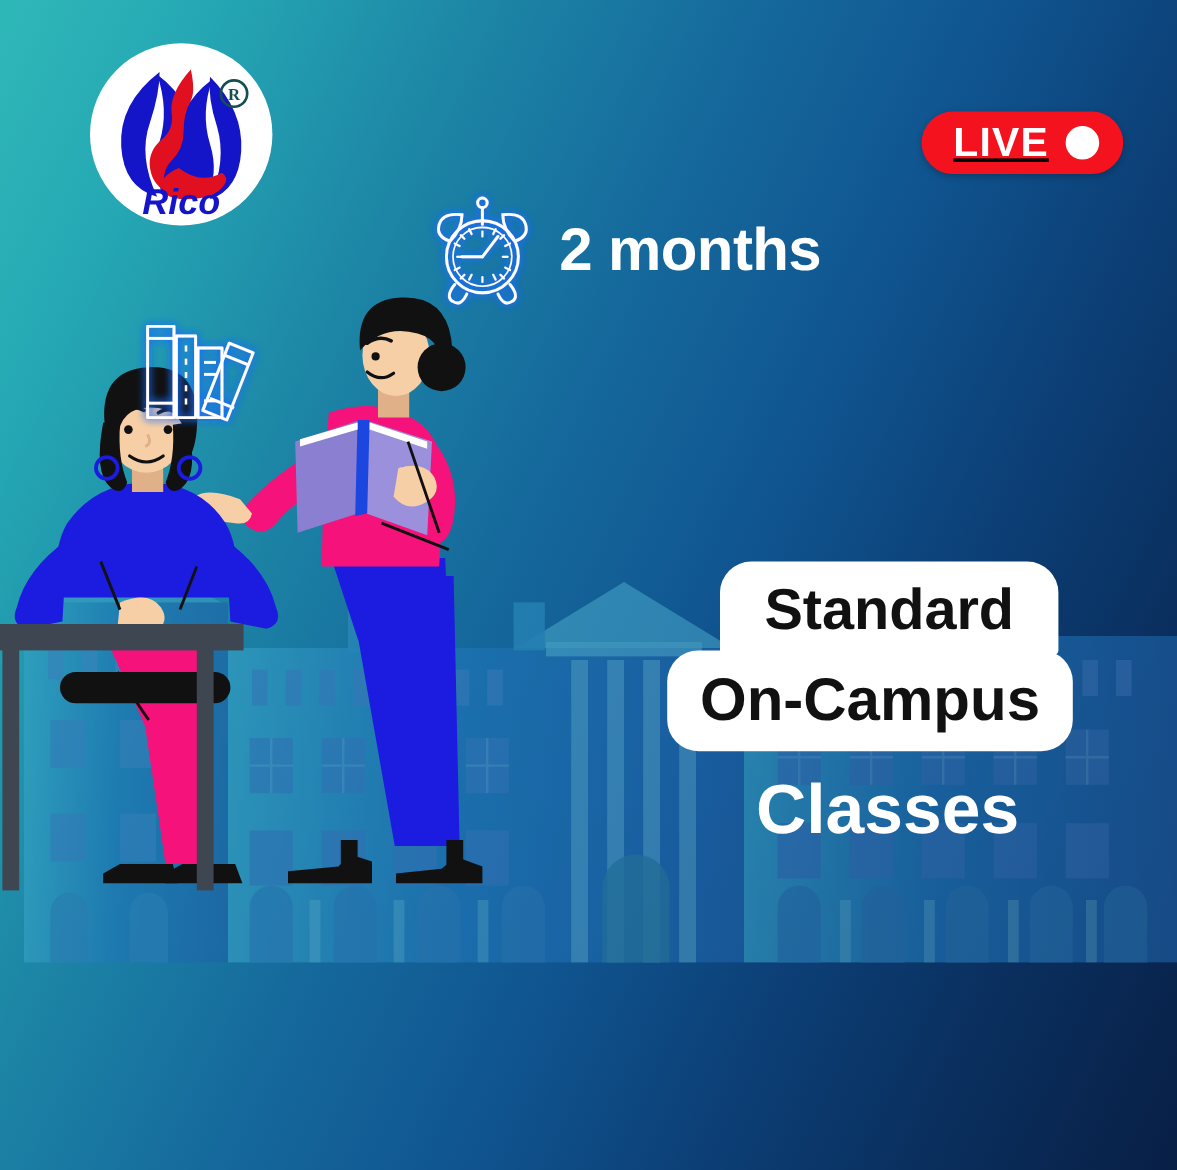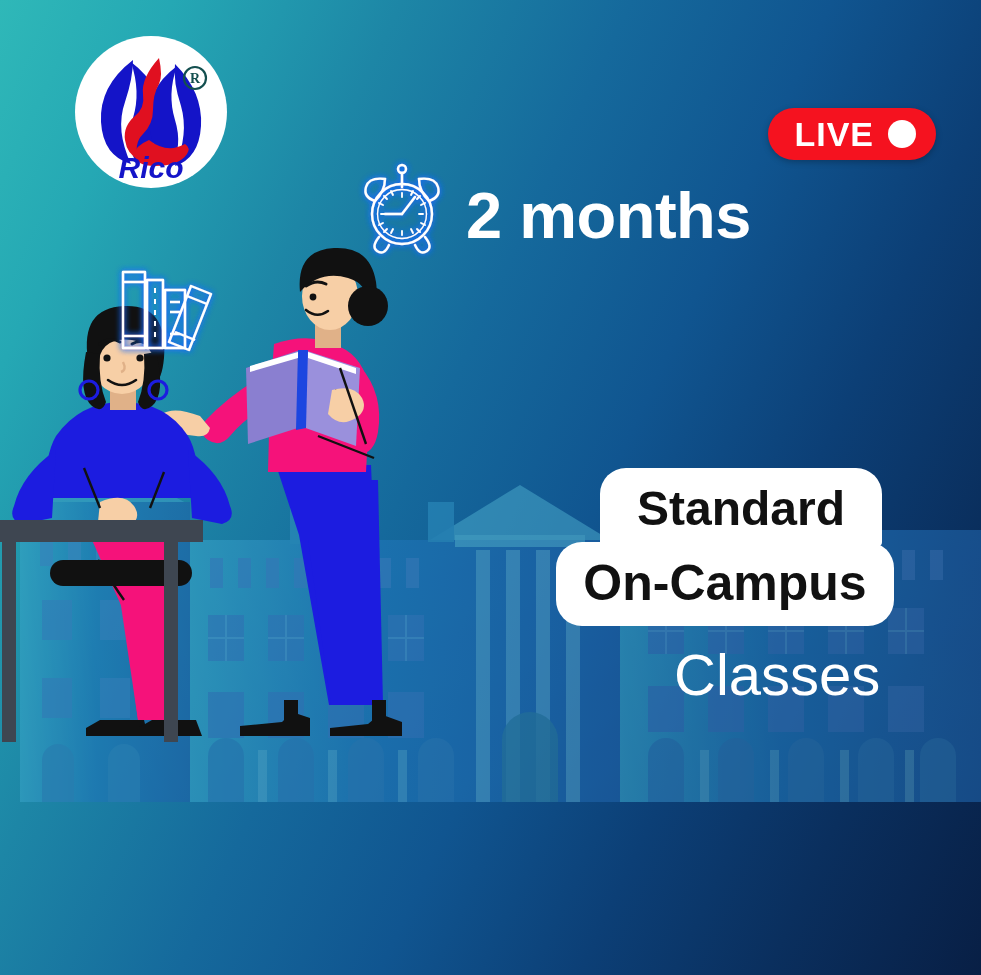--- a/index.html
+++ b/index.html
@@ -33,28 +33,29 @@
   
   .logo{
     position:absolute;
     left:71px; top:32px;
     width:160px; height:160px;
   }
 
   
   .live-badge{
     position:absolute;
-    right:45px; top:108px;
+    right:45px; top:93px;
     display:flex;
     align-items:center;
     gap:14px;
     background:#f5121f;
     border-radius:40px;
     padding:9px 20px 9px 26px;
     box-shadow:0 2px 6px rgba(0,0,0,.25);
+    text-decoration:underline;
   }
   .live-badge .live-text{
     color:#ffffff;
     font-size:34px;
     font-weight:bold;
     letter-spacing:1px;
     line-height:1;
     font-family:"Liberation Sans","DejaVu Sans",sans-serif;
   }
   .live-dot{
@@ -64,21 +65,21 @@
   
   .neon-icon{position:absolute;}
   #clock-icon{left:355px; top:157px; width:95px; height:105px;}
   #books-icon{left:113px; top:252px; width:110px; height:105px;}
 
   
   .months{
     position:absolute;
     left:466px; top:183px;
     color:#ffffff;
-    font-size:65px;
+    font-size:50px;
     font-weight:bold;
     letter-spacing:-.5px;
     line-height:1;
     white-space:nowrap;
   }
 
   .pte{
     position:absolute;
     left:538px; top:255px;
     color:#ffffff;
@@ -115,24 +116,23 @@
     border-radius:26px;
     font-size:50px;
     padding:16px 0 18px 0;
   }
 
   .classes{
     position:absolute;
     left:630px; top:646px;
     color:#ffffff;
     font-size:58px;
-    font-weight:normal;
+    font-weight:bold;
     line-height:1;
     white-space:nowrap;
-    margin-left:44px;
   }
 </style>
 </head>
 <body>
 
 <div id="poster">
 
   <svg id="campus" viewBox="0 0 981 390" preserveAspectRatio="none">
     <defs>
       <linearGradient id="bldgG" x1="0" y1="0" x2="1" y2="0">

